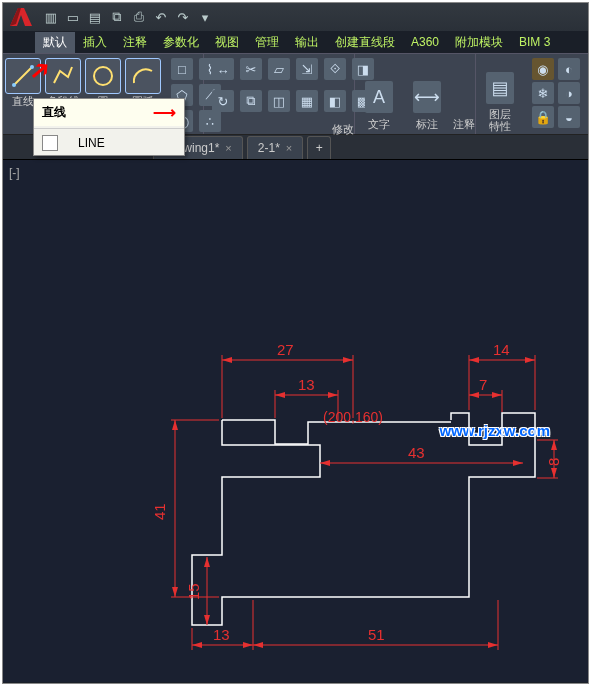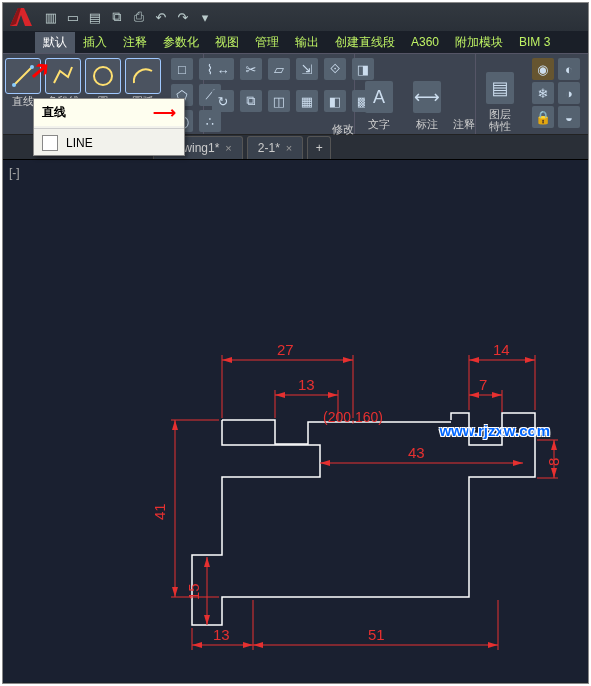--- a/index.html
+++ b/index.html
@@ -23,21 +23,21 @@
 .rbig .bigico{width:28px;height:32px;background:#556270;border-radius:2px;margin-bottom:4px;display:flex;align-items:center;justify-content:center;color:#cde;font-size:18px}
 .drawpanels{display:flex}
 .linecol{width:40px;display:flex;flex-direction:column;align-items:center;color:#d0d0d0;font-size:11px;padding-top:4px;position:relative}
 .linecol .lineico{width:34px;height:34px;border:1px solid #a0c8ff;border-radius:3px;background:#4b5360;display:flex;align-items:center;justify-content:center}
 .arrow1{position:absolute;top:52px;left:26px;color:red;font-size:26px;transform:rotate(-40deg);pointer-events:none;z-index:120}
 .tooltip{position:absolute;top:95px;left:30px;width:150px;background:#f2f2ec;border:1px solid #888;box-shadow:2px 2px 4px rgba(0,0,0,.4);color:#000;font-size:12px;z-index:100}
 .tooltip .tt-title{background:#fefeef;padding:4px 8px;font-weight:bold;display:flex;align-items:center;justify-content:space-between}
 .tooltip .tt-title span.arr{color:red;font-size:16px}
 .tooltip .tt-body{padding:6px 8px}
 .tooltip .tt-sep{border-top:1px solid #ccc;margin:2px 0}
-.tooltip .tt-cmd{padding:4px 8px;display:flex;align-items:center;gap:8px}
+.tooltip .tt-cmd{padding:4px 8px;display:flex;align-items:center;gap:20px}
 .tooltip .tt-cmd .cmdico{width:14px;height:14px;background:#fff;border:1px solid #888;display:inline-block}
 .tooltip .tt-help{background:#efeee0;padding:4px 8px;font-size:11px}
 .tabbar{height:24px;background:#2a2f37;display:flex;align-items:flex-end;padding-left:150px;border-bottom:1px solid #000}
 .tab{height:22px;display:flex;align-items:center;gap:6px;padding:0 10px;font-size:12px;color:#ccc;background:#3a424e;border-radius:3px 3px 0 0;margin-right:4px;border:1px solid #555;border-bottom:none}
 .tab .x{color:#999;font-size:11px}
 .tab.plus{width:22px;justify-content:center;padding:0;background:#30363f}
 .viewport{position:relative;height:522px;background:#1a2030}
 .vp-tag{position:absolute;top:6px;left:6px;color:#aaa;font-size:12px}
 .svgwrap{position:absolute;inset:0}
 .dim text{fill:#e63030;font-size:15px;font-family:Arial}

